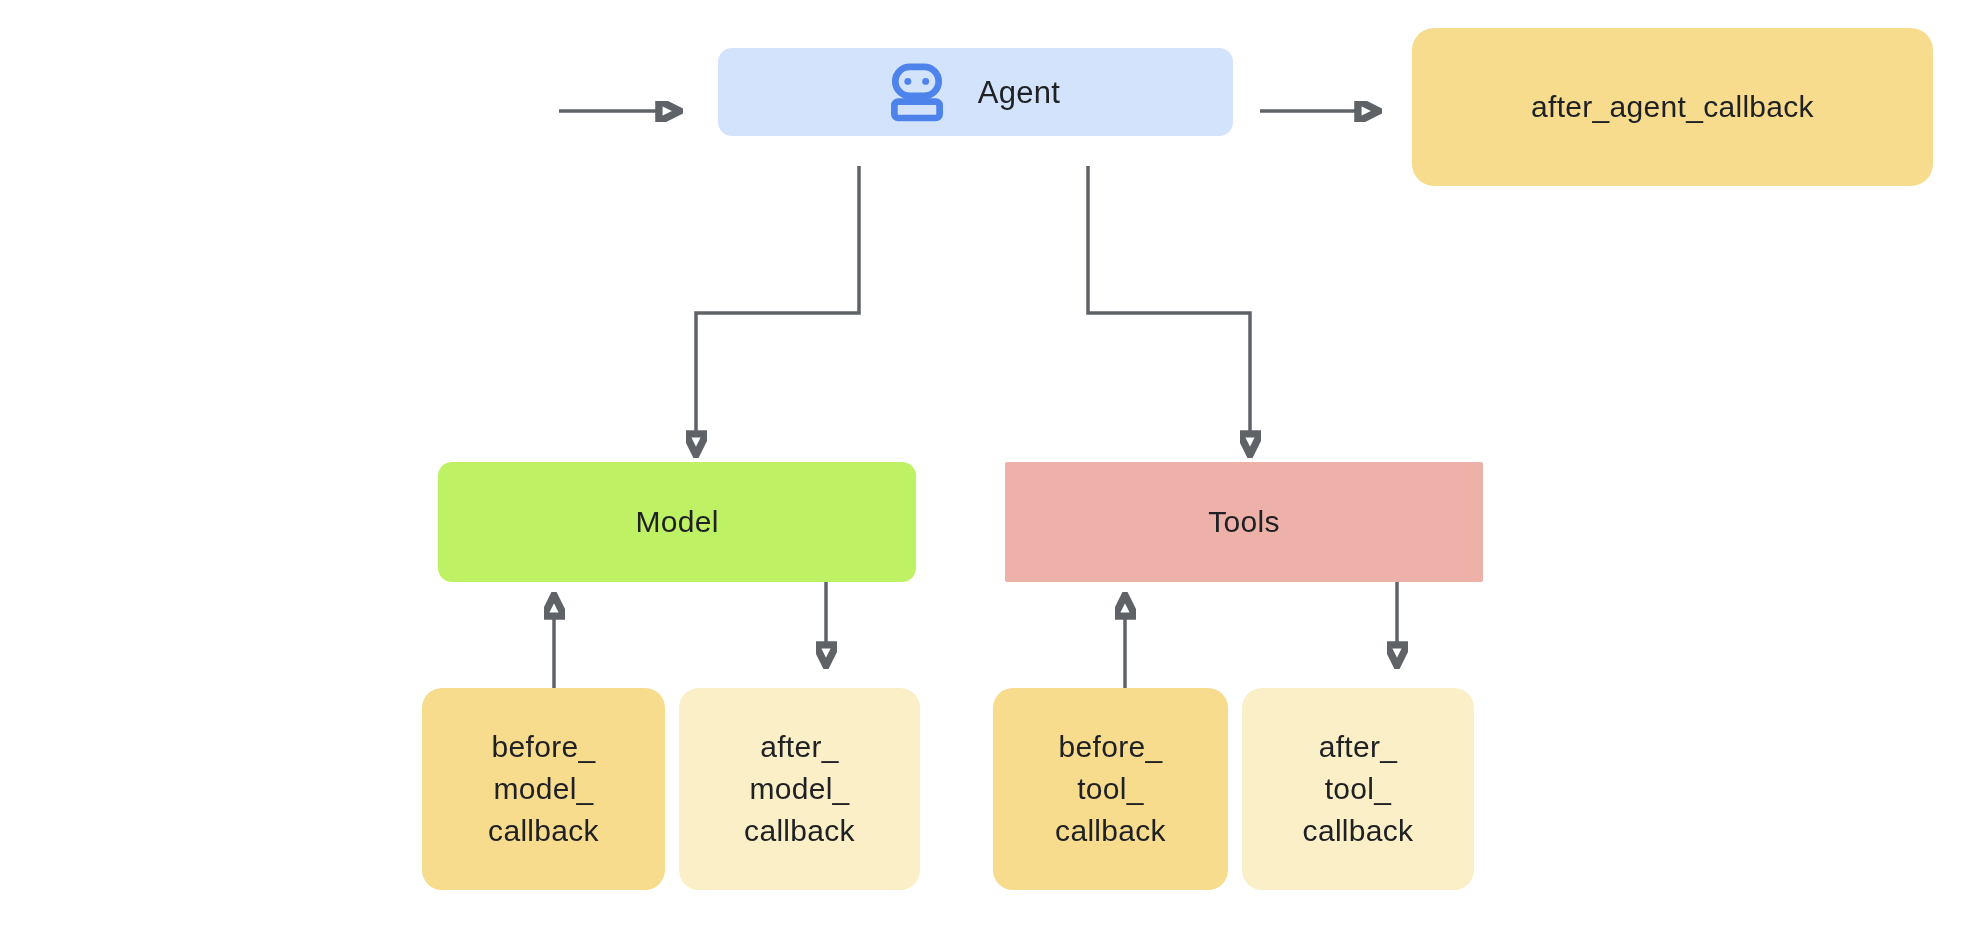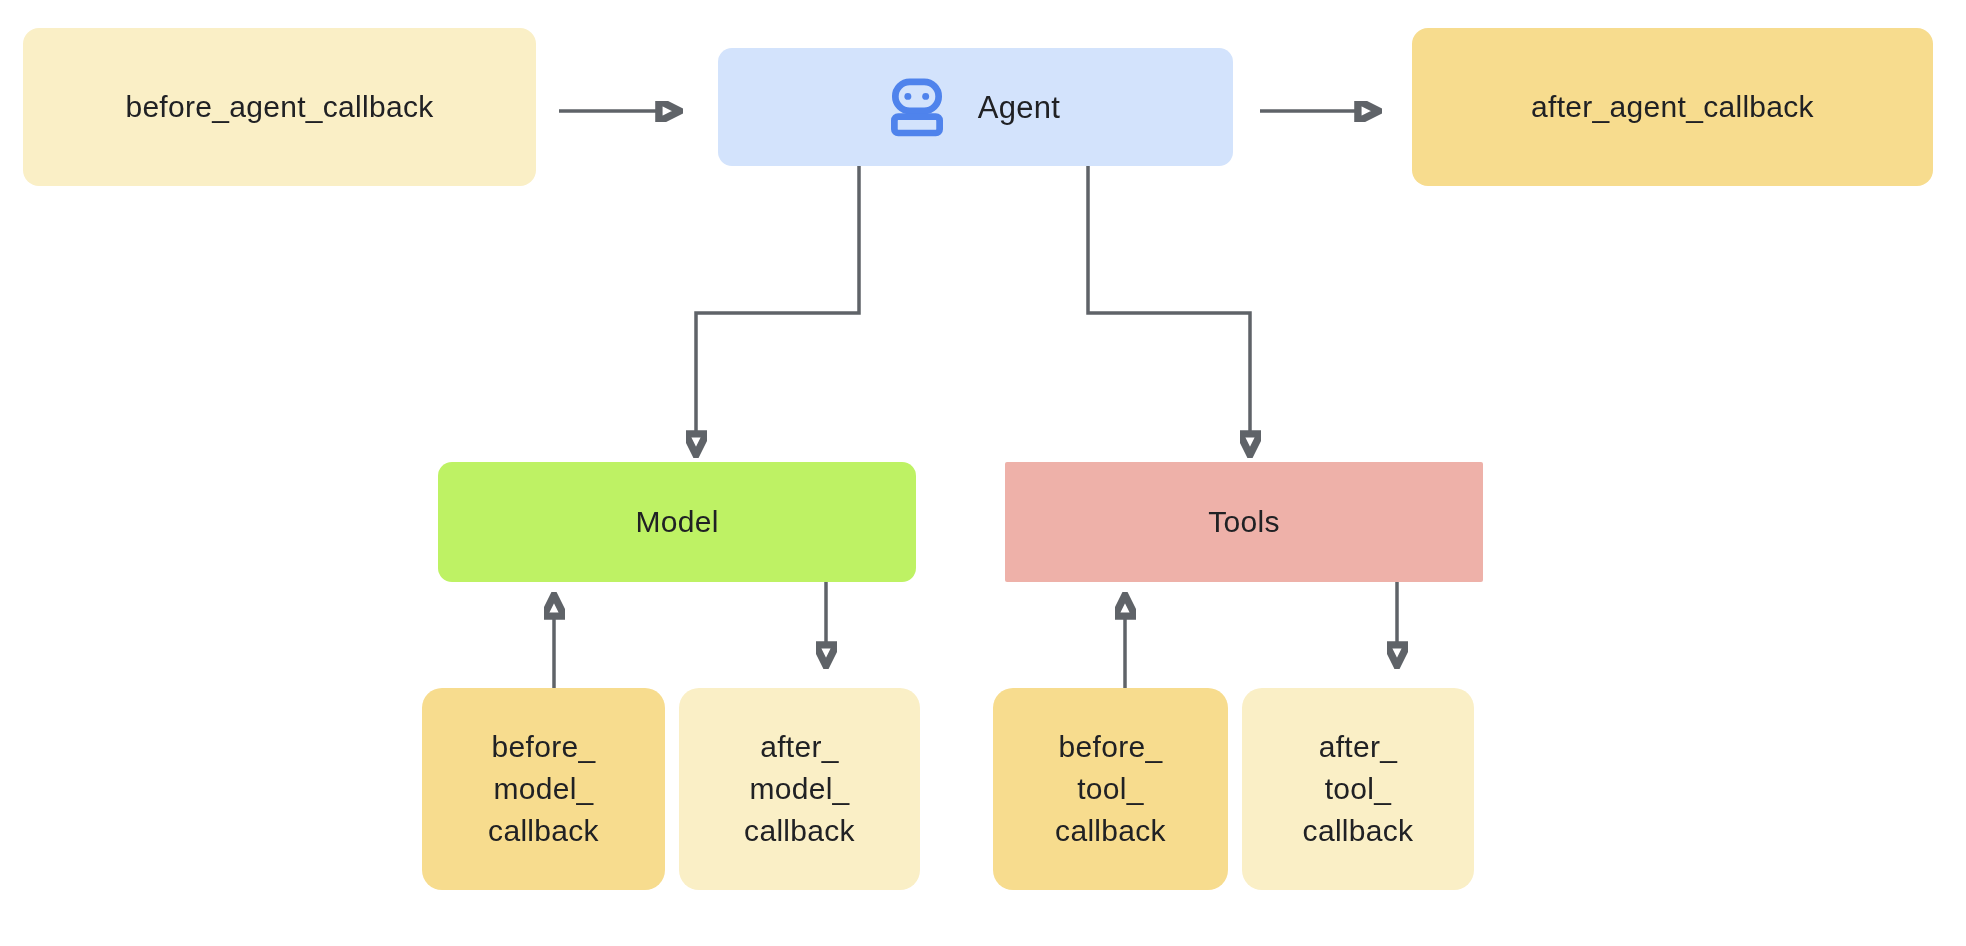--- a/index.html
+++ b/index.html
@@ -32,21 +32,21 @@
     text-align: center;
   }
   .node .label {
     white-space: pre-line;
     font-size: 30px;
     line-height: 42px;
     letter-spacing: 0.3px;
   }
   
   .n-before-agent { left: 23px;  top: 28px; width: 513px; height: 158px; border-radius: 16px; }
-  .n-agent        { left: 718px; top: 48px; width: 515px; height: 118px; border-radius: 14px; gap: 35px; }
+  .n-agent        { left: 718px; top: 48px; width: 515px; height: 88px; border-radius: 14px; gap: 35px; }
   .n-agent .label { font-size: 31px; line-height: 31px; }
   .n-after-agent  { left: 1412px; top: 28px; width: 521px; height: 158px; border-radius: 16px; }
   
   .n-model { left: 438px;  top: 462px; width: 478px; height: 120px; border-radius: 14px; }
   .n-tools { left: 1005px; top: 462px; width: 478px; height: 120px; border-radius: 2px; }
   .n-model .label, .n-tools .label { line-height: 30px; }
   
   .n-before-model { left: 422px;  top: 688px; width: 243px; height: 202px; border-radius: 20px; }
   .n-after-model  { left: 679px;  top: 688px; width: 241px; height: 202px; border-radius: 20px; }
   .n-before-tool  { left: 993px;  top: 688px; width: 235px; height: 202px; border-radius: 20px; }
@@ -67,35 +67,32 @@
     <path d="M559,111 H661" marker-end="url(#arrowhead)"></path>
     <path d="M1260,111 H1360" marker-end="url(#arrowhead)"></path>
     <path d="M859,166 V313 H696 V436" marker-end="url(#arrowhead)"></path>
     <path d="M1088,166 V313 H1250 V436" marker-end="url(#arrowhead)"></path>
     <path d="M554,688 V614" marker-end="url(#arrowhead)"></path>
     <path d="M826,582 V647" marker-end="url(#arrowhead)"></path>
     <path d="M1125,688 V614" marker-end="url(#arrowhead)"></path>
     <path d="M1397,582 V647" marker-end="url(#arrowhead)"></path>
   </svg>
 
-  <div class="node n-before-agent" style="background-color: rgb(250, 239, 198);">
-    <span class="label">before_agent_callback</span>
-  </div>
 
   <div class="node n-agent" style="background-color: rgb(211, 227, 252);">
     <svg class="robot-icon" viewBox="0 0 54 60" xmlns="http://www.w3.org/2000/svg">
       <rect x="4.5" y="4" width="45" height="30" rx="15" fill="none" stroke="#4f83ec" stroke-width="7"></rect>
       <circle cx="17.5" cy="19" r="3.6" fill="#4f83ec"></circle>
       <circle cx="36" cy="19" r="3.6" fill="#4f83ec"></circle>
       <rect x="3.5" y="40" width="47" height="17" rx="4" fill="none" stroke="#4f83ec" stroke-width="7"></rect>
     </svg>
     <span class="label">Agent</span>
   </div>
 
-  <div class="node n-after-agent" style="background-color: rgb(247, 220, 142);">
+  <div class="node n-after-agent" style="background-color: rgb(247, 220, 142); border-radius: 22px;">
     <span class="label">after_agent_callback</span>
   </div>
 
   <div class="node n-model" style="background-color: #bef264;">
     <span class="label">Model</span>
   </div>
 
   <div class="node n-tools" style="background-color: rgb(238, 177, 169);">
     <span class="label">Tools</span>
   </div>

